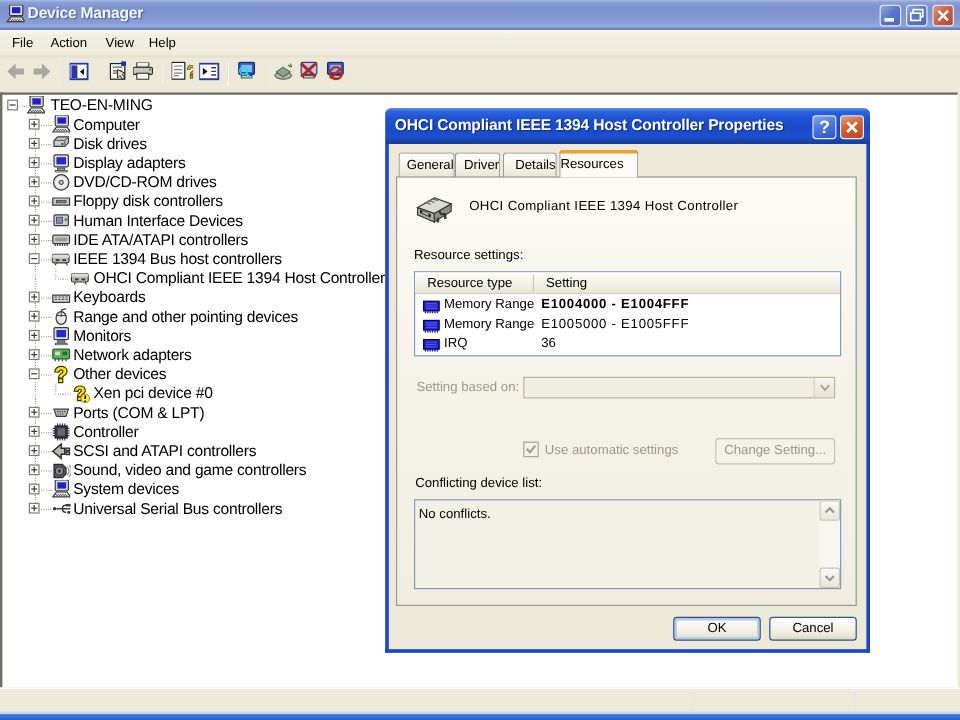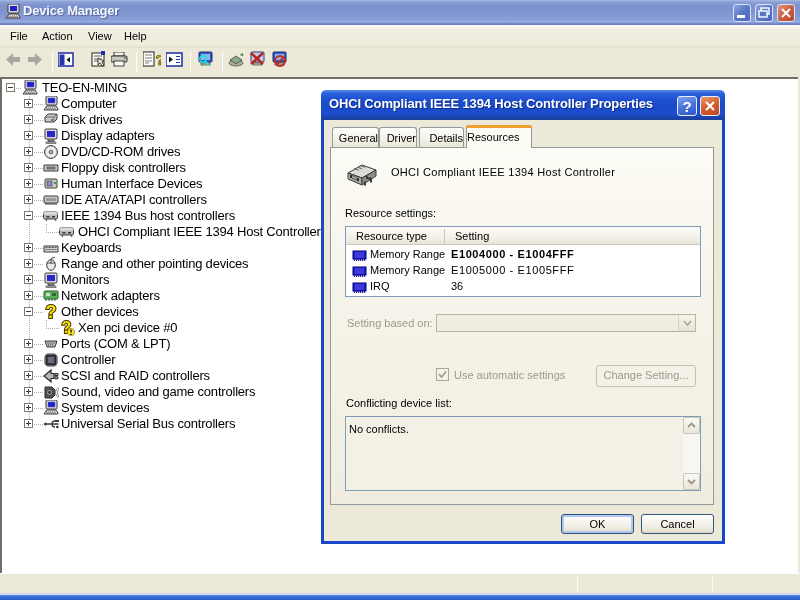--- a/index.html
+++ b/index.html
@@ -424,21 +424,21 @@
   <svg class="ticon" style="left:43px;" width="16" height="16">
         <use href="#i-cpu"></use>
       </svg>
   <span class="lbl" style="left:61px;">Controller</span>
 </div>
 <div class="trow" style="left:-2px;top:289px;width:790px;">
   <div class="exp plus" style="left:24px;"></div>
   <svg class="ticon" style="left:43px;" width="16" height="16">
         <use href="#i-scsi"></use>
       </svg>
-  <span class="lbl" style="left:61px;">SCSI and RAID controllers</span>
+  <span class="lbl" style="left:61px;">SCSI and ATAPI controllers</span>
 </div>
 <div class="trow" style="left:-2px;top:305px;width:790px;">
   <div class="exp plus" style="left:24px;"></div>
   <svg class="ticon" style="left:43px;" width="16" height="16">
         <use href="#i-sound"></use>
       </svg>
   <span class="lbl" style="left:61px;">Sound, video and game controllers</span>
 </div>
 <div class="trow" style="left:-2px;top:321px;width:790px;">
   <div class="exp plus" style="left:24px;"></div>

